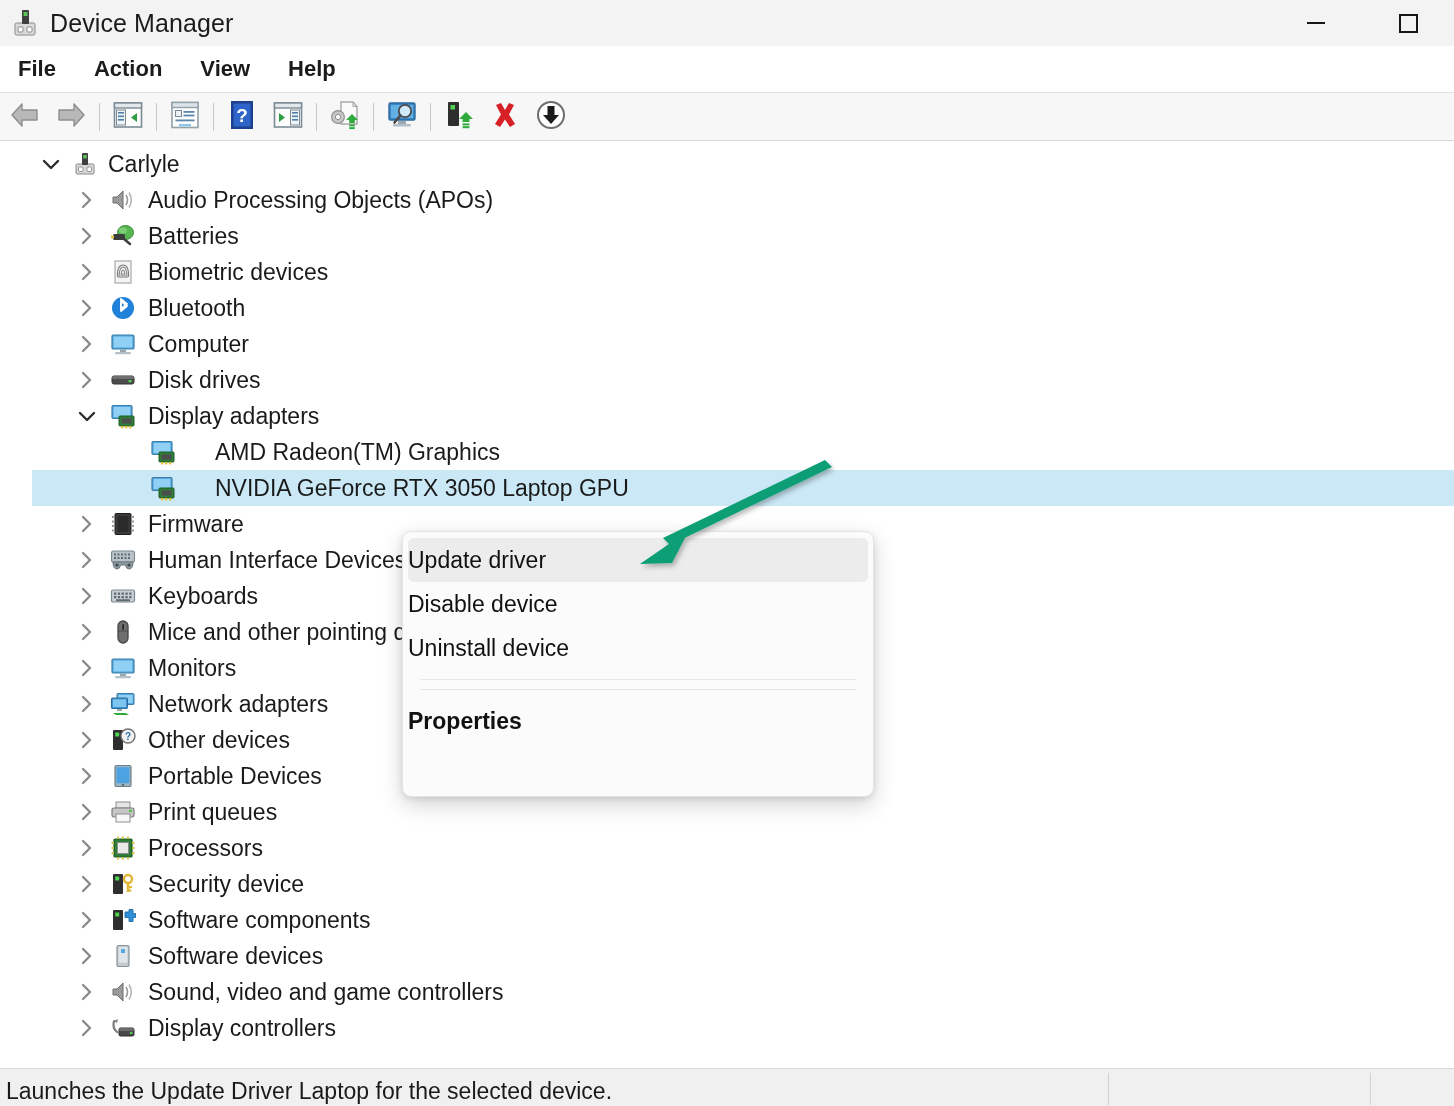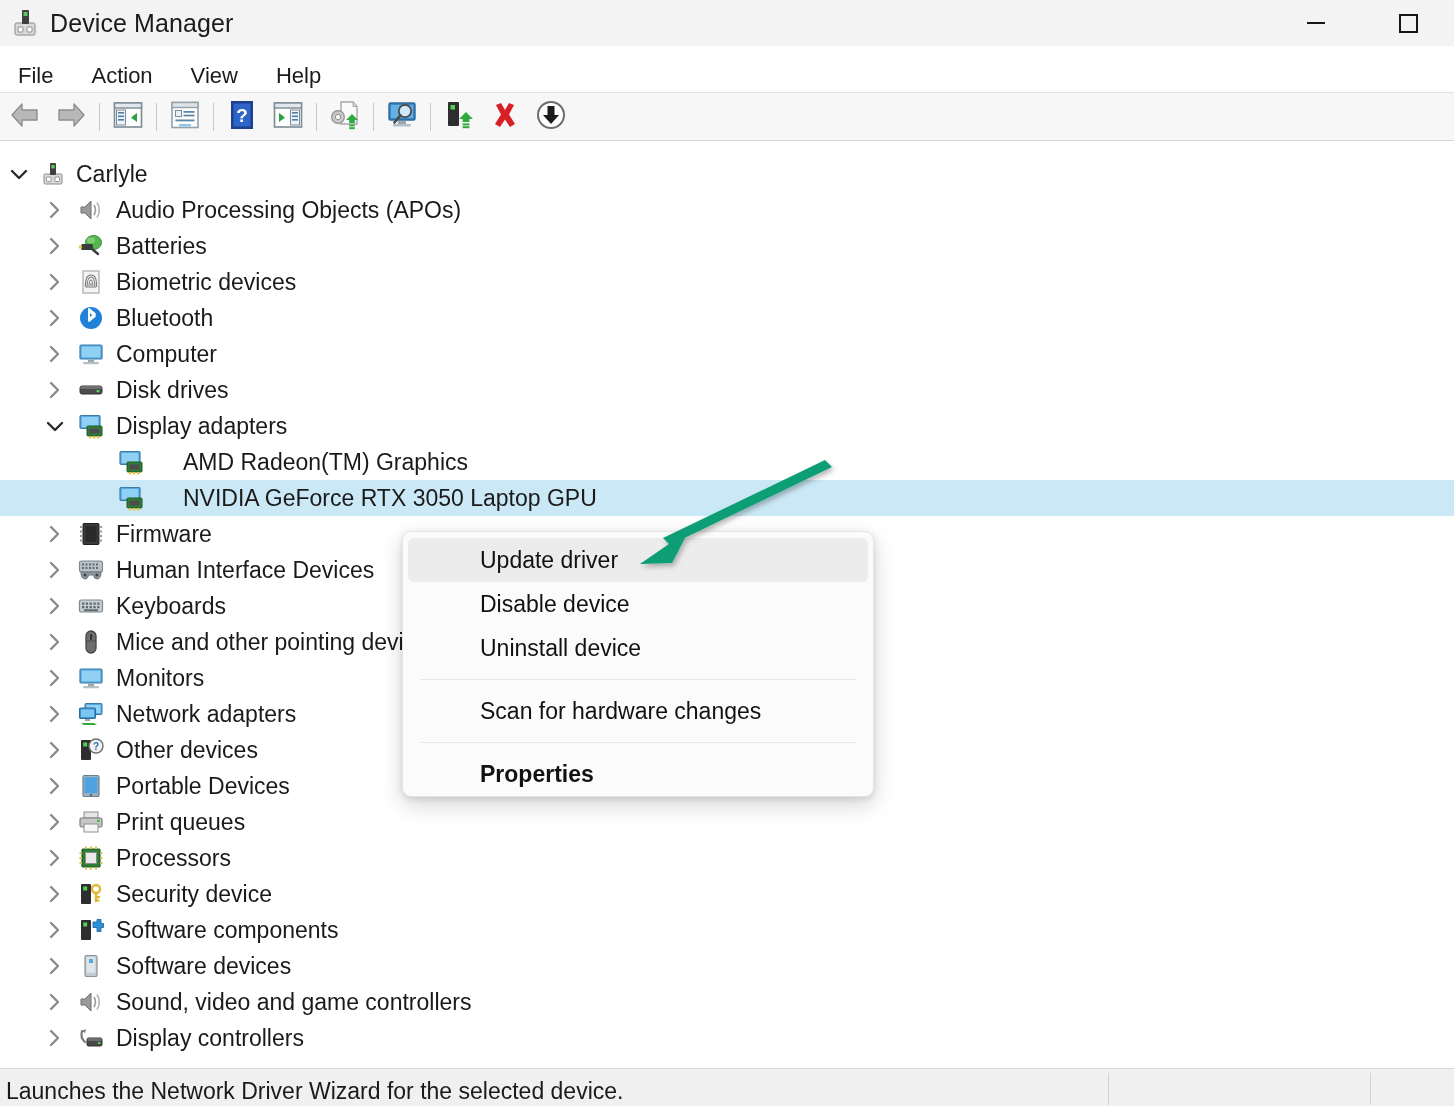--- a/index.html
+++ b/index.html
@@ -47,21 +47,21 @@
   .win-btn .maxi {
     width: 19px; height: 19px; border: 2px solid #161616; display: block;
   }
 
   
   .menubar {
     position: absolute; left: 0; top: 46px;
     width: 1454px; height: 47px;
     background: #ffffff;
     border-bottom: 1px solid #e2e2e2;
-    display: flex; align-items: flex-end;
+    display: flex; align-items: center; font-weight: bold;
   }
   .menu-item {
     font-size: 22px; color: #1b1b1b;
     padding: 3px 8px;
     margin-left: 4px;
     white-space: nowrap;
   }
   .menu-item:first-child { margin-left: 10px; }
   .menu-item + .menu-item { margin-left: 22px; }
 
@@ -79,24 +79,25 @@
     flex: 0 0 auto;
   }
   .tb-sep {
     width: 1px; height: 28px; background: #c9c9c9;
     margin: 0 5px; flex: 0 0 auto;
   }
   .tb-pad { width: 2px; flex: 0 0 auto; }
 
   
   .tree {
-    position: absolute; left: 0; top: 156px;
+    position: absolute; left: 0; top: 146px;
     width: 1454px; height: 922px;
     background: #ffffff;
     overflow: hidden;
+    padding-left: 32px;
   }
   .row {
     position: relative;
     height: 36px;
     display: flex; align-items: center;
     white-space: nowrap;
   }
   .row.sel { background: #cbe8f6; }
   .row .chev {
     position: absolute;
@@ -153,21 +154,20 @@
     background: #fbfbfb;
     border: 1px solid #e4e4e4;
     border-radius: 9px;
     box-shadow: 0 8px 22px rgba(0,0,0,.17), 0 2px 6px rgba(0,0,0,.10);
     padding: 6px 5px;
     z-index: 40;
   }
   .ctx-item {
     height: 44px;
     display: flex; align-items: center;
-    padding-left: 72px;
     font-size: 23px; color: #111111;
     border-radius: 6px;
     white-space: nowrap;
   }
   .ctx-item.hover { background: #ececec; }
   .ctx-item.bold  { font-weight: bold; }
   .ctx-sep {
     height: 1px; background: #e6e6e6;
     margin: 9px 12px 9px 12px;
   }
@@ -810,37 +810,36 @@
         </span>
         <span class="lbl">Display controllers</span>
       </div>
     </div>
 
   <div class="ctxmenu">
     <div class="ctx-item hover">Update driver</div>
     <div class="ctx-item">Disable device</div>
     <div class="ctx-item">Uninstall device</div>
     <div class="ctx-sep"></div>
-    <div class="ctx-item">Scan for hardware changes</div>
     <div class="ctx-sep"></div>
     <div class="ctx-item bold">Properties</div>
   </div>
 
   <svg class="arrow-svg" viewBox="0 0 270 160">
     <defs>
       <filter id="arrowshadow" x="-30%" y="-30%" width="180%" height="180%">
         <feDropShadow dx="2" dy="3" stdDeviation="2.4" flood-color="#000000" flood-opacity="0.28"></feDropShadow>
       </filter>
     </defs>
     <g filter="url(#arrowshadow)">
       <path d="M232 27 L70 105 L63 98 L225 20 Z" fill="#0d9e76"></path>
       <path d="M40 124 L82 95 L78 112 L62 119 Z" fill="#0d9e76"></path>
       <path d="M40 124 L86 96 L72 123 Z" fill="#0d9e76"></path>
     </g>
   </svg>
 
   <div class="statusbar">
-    <span class="status-text">Launches the Network Driver Wizard for the selected device.</span>
+    <span class="status-text">Launches the Update Driver Laptop for the selected device.</span>
     <span class="status-div" style="left:1108px;"></span>
     <span class="status-div" style="left:1370px;"></span>
   </div>
 
 </div>
 
 </body></html>

